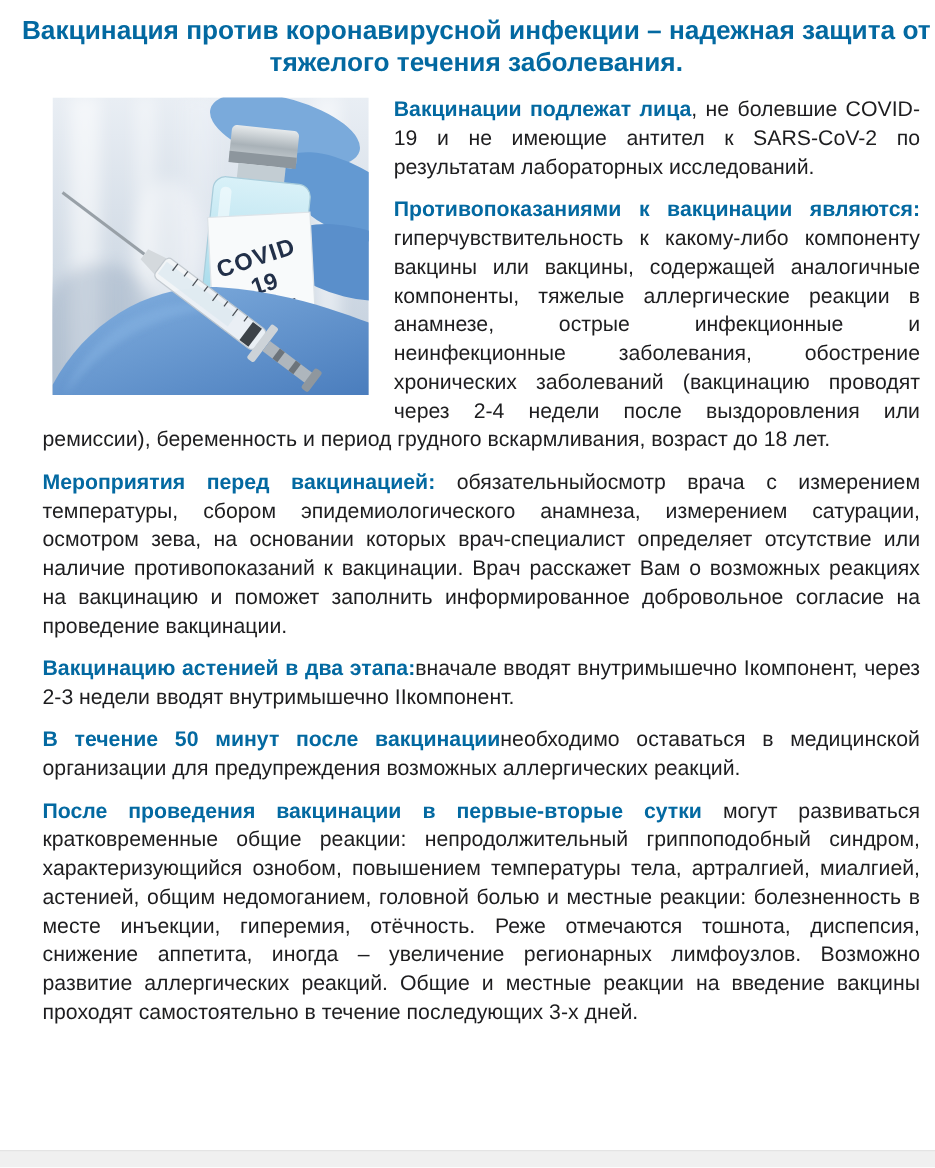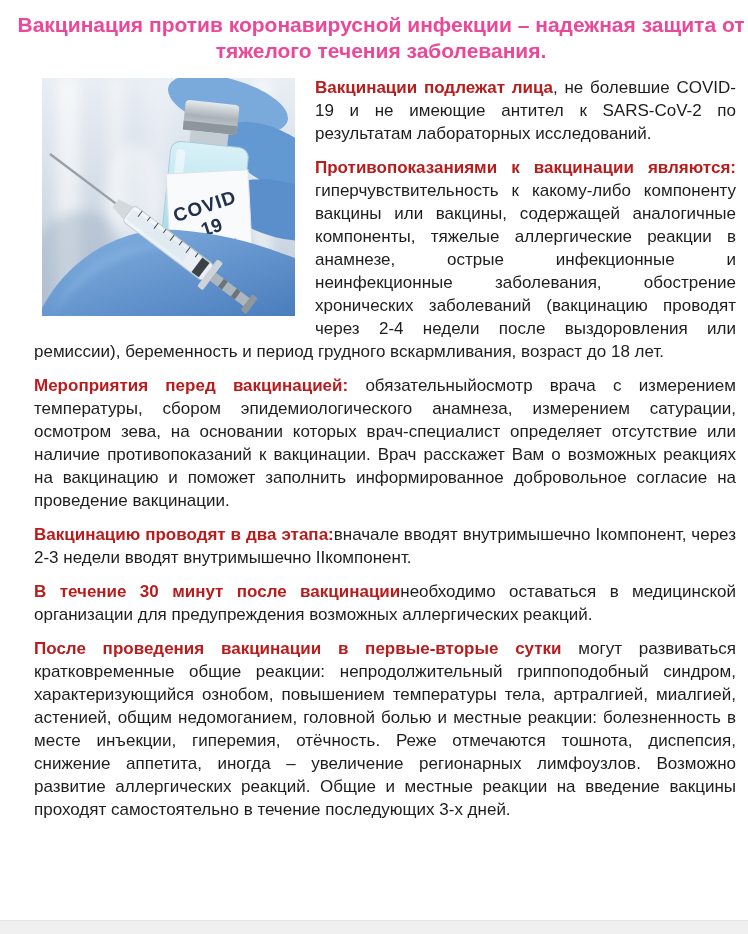--- a/index.html
+++ b/index.html
@@ -11,35 +11,35 @@
     position:relative;
     overflow:hidden;
   }
   .page{padding:8px 12px 0 34px;}
   .doc-title{
     font-size:21px;
     line-height:26px;
     font-weight:bold;
     text-align:center;
     margin:4px -12px 12px -20px;
-    color:#ec4899;
+    color:#0369a1;
   }
   .content{
     font-size:17px;
     line-height:23px;
     text-align:justify;
   }
   .photo{
     float:left;
     width:253px;height:238px;
     margin:2px 20px 6px 8px;
   }
   .photo svg{display:block;width:253px;height:238px;}
   p.para{margin:0 0 11px 0;}
-  p.para b{color:#b91c1c;}
+  p.para b{color:#0369a1;}
   .page-bottom-edge{
     position:absolute;left:0;bottom:0;width:748px;height:13px;
     background:#f0f0f0;border-top:1px solid #e4e4e4;
   }
 </style>
 </head>
 <body>
 
 <div class="page">
 
@@ -134,19 +134,19 @@
           <rect x="214" y="-5" width="5" height="10" fill="#6c747b"></rect>
           <rect x="230" y="-5" width="5" height="10" fill="#6c747b"></rect>
           <rect x="246" y="-10" width="7" height="20" rx="2" fill="#8f979e"></rect>
         </g>
       </svg>
     </div>
 
   <p class="para"><b>Вакцинации подлежат лица</b><span>, не болевшие COVID-19  и не имеющие антител к SARS-CoV-2 по результатам лабораторных исследований.</span></p>
       <p class="para"><b>Противопоказаниями к вакцинации являются:</b><span> гиперчувствительность к какому-либо компоненту вакцины или вакцины, содержащей аналогичные компоненты, тяжелые аллергические реакции в анамнезе, острые инфекционные и неинфекционные заболевания, обострение хронических заболеваний (вакцинацию проводят через 2-4 недели после выздоровления или ремиссии), беременность и период грудного вскармливания, возраст до 18 лет.</span></p>
       <p class="para"><b>Мероприятия перед вакцинацией:</b><span> обязательныйосмотр врача с измерением температуры, сбором эпидемиологического анамнеза, измерением сатурации, осмотром зева, на основании которых врач-специалист определяет отсутствие или наличие противопоказаний к вакцинации. Врач расскажет Вам о возможных реакциях на вакцинацию и поможет заполнить информированное добровольное согласие на проведение вакцинации.</span></p>
-      <p class="para"><b>Вакцинацию проводят в два этапа:</b><span>вначале вводят внутримышечно Iкомпонент, через 2-3 недели  вводят внутримышечно IIкомпонент.</span></p>
-      <p class="para"><b>В течение 30 минут после вакцинации</b><span>необходимо оставаться в медицинской организации для предупреждения возможных аллергических реакций.</span></p>
+      <p class="para"><b>Вакцинацию астенией в два этапа:</b><span>вначале вводят внутримышечно Iкомпонент, через 2-3 недели  вводят внутримышечно IIкомпонент.</span></p>
+      <p class="para"><b>В течение 50 минут после вакцинации</b><span>необходимо оставаться в медицинской организации для предупреждения возможных аллергических реакций.</span></p>
       <p class="para"><b>После проведения вакцинации в первые-вторые сутки</b><span> могут развиваться кратковременные общие реакции: непродолжительный гриппоподобный синдром, характеризующийся ознобом, повышением температуры тела, артралгией, миалгией, астенией, общим недомоганием, головной болью и местные реакции: болезненность в месте инъекции, гиперемия, отёчность. Реже отмечаются тошнота, диспепсия, снижение аппетита, иногда – увеличение регионарных лимфоузлов. Возможно развитие аллергических реакций. Общие и местные реакции на введение вакцины проходят самостоятельно в течение последующих 3-х дней.</span></p>
     </div>
 </div>
 
 <div class="page-bottom-edge"></div>
 
 </body></html>

